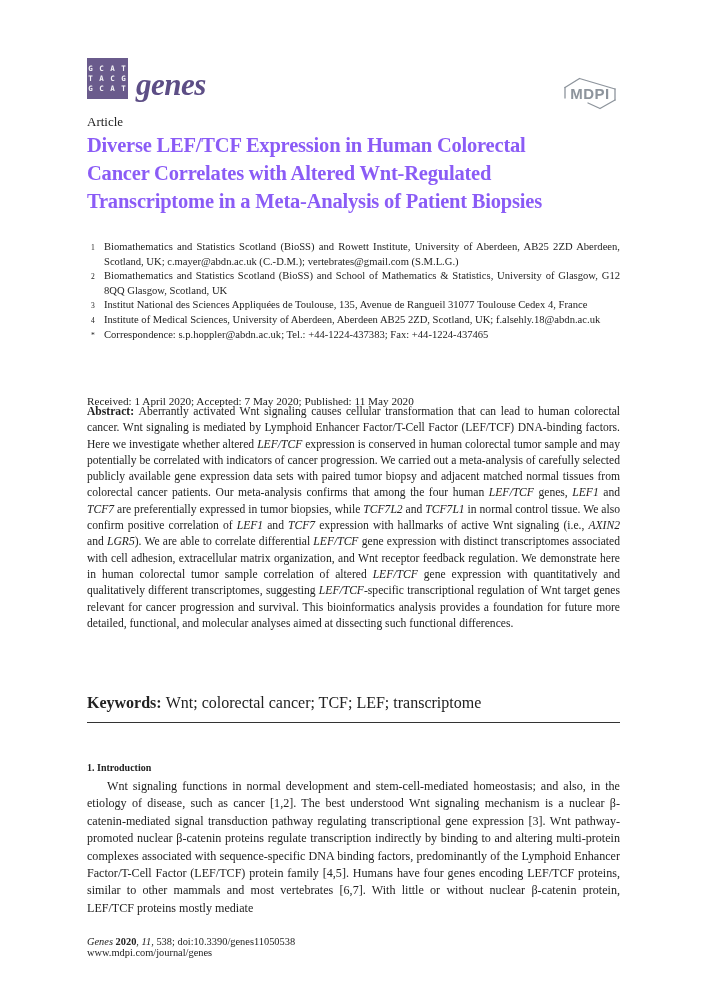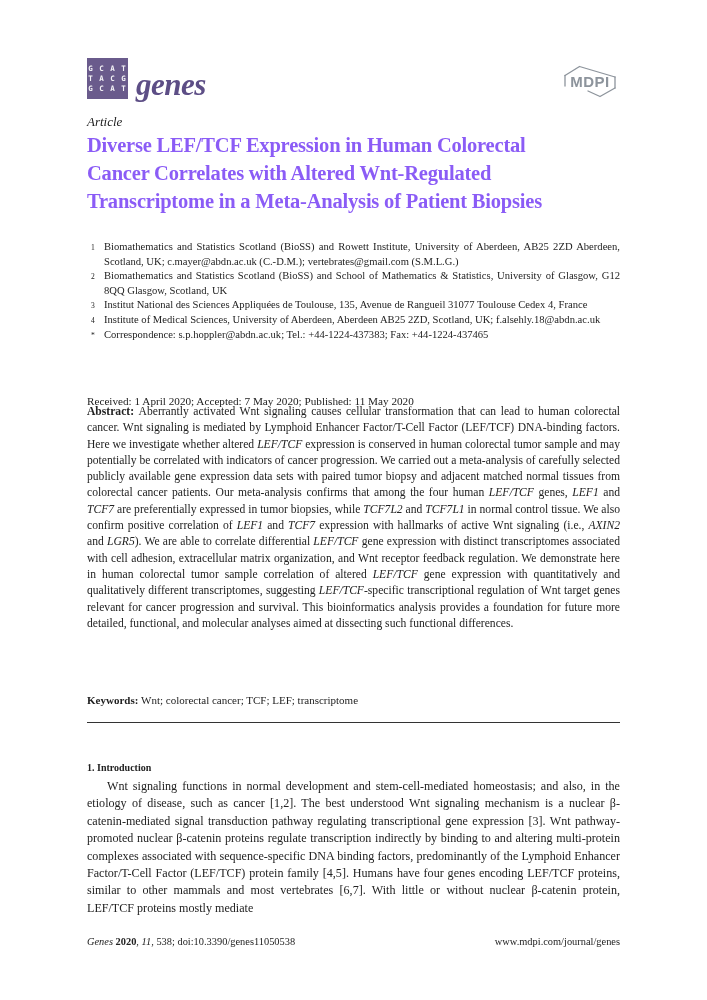--- a/index.html
+++ b/index.html
@@ -26,50 +26,50 @@
   .logo-square .dna-row{
     color:rgba(255,255,255,.92);
     font-family:"DejaVu Sans Mono",monospace;
     font-size:7.5px;font-weight:bold;letter-spacing:1px;text-align:center;line-height:9px;
   }
   .wordmark{
     font-family:"Liberation Serif",serif;font-style:italic;font-weight:bold;
     font-size:31px;line-height:26px;color:var(--wordmark-purple);
     margin-left:8px;letter-spacing:-.5px;padding-bottom:1px;
   }
-  .mdpi-logo{position:absolute;right:2px;top:4px;width:56px;height:36px;}
+  .mdpi-logo{position:absolute;right:2px;top:16px;width:56px;height:36px;}
   .mdpi-logo svg{display:block;}
 
   
   .col{position:absolute;left:87px;width:533px;}
-  .article-label{top:114px;font-style:italic;font-size:13px;}
+  .article-label{top:114px;font-size:13px;}
   .title{top:131px;font-weight:bold;font-size:20.5px;line-height:28px;color:#8b5cf6;letter-spacing:-.2px;}
   .authors{top:213px;font-weight:bold;font-size:11.8px;white-space:nowrap;}
   .sup{font-size:62%;vertical-align:super;line-height:0;}
 
   .affiliations{top:240px;font-size:10.6px;line-height:14.6px;}
   .aff{position:relative;padding-left:17px;text-align:justify;}
   .aff .marker{position:absolute;left:4px;top:1px;font-size:7.6px;}
 
   .dates{top:379px;font-size:11.2px;margin-top:16px;}
 
   .abstract{top:404px;font-size:11.6px;line-height:16.3px;text-align:justify;}
-  .keywords{top:694px;font-size:11px;}
+  .keywords{top:694px;font-size:16px;}
 
   .rule{position:absolute;left:87px;width:533px;top:722px;border:0;border-top:1.2px solid #333;margin:0;}
 
   .section-heading{top:762px;font-weight:bold;font-size:10px;}
   .body-paragraph{
     top:778px;font-size:12.1px;line-height:17.4px;text-align:justify;text-indent:20px;
   }
 
   
   .footer{
     position:absolute;left:87px;right:87px;top:936px;
-    display:flex;justify-content:space-between;font-size:10.4px;
+    display:flex;justify-content:space-between;font-size:10.4px;flex-direction:column;
   }
 </style>
 </head>
 <body>
 
 <div class="page">
 
   <div class="masthead">
     <div class="genes-logo">
       <div class="logo-square">

